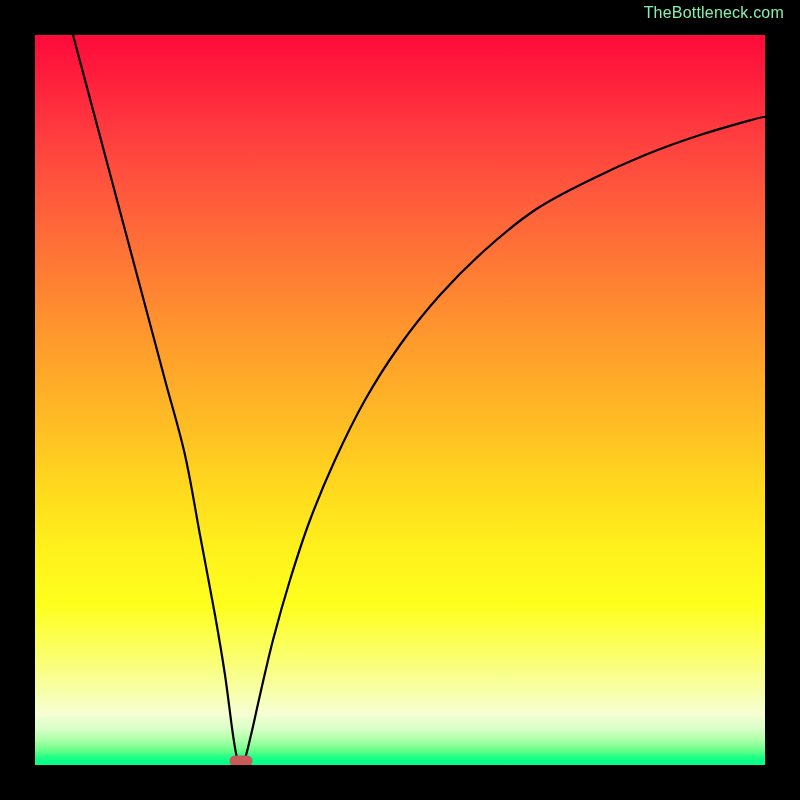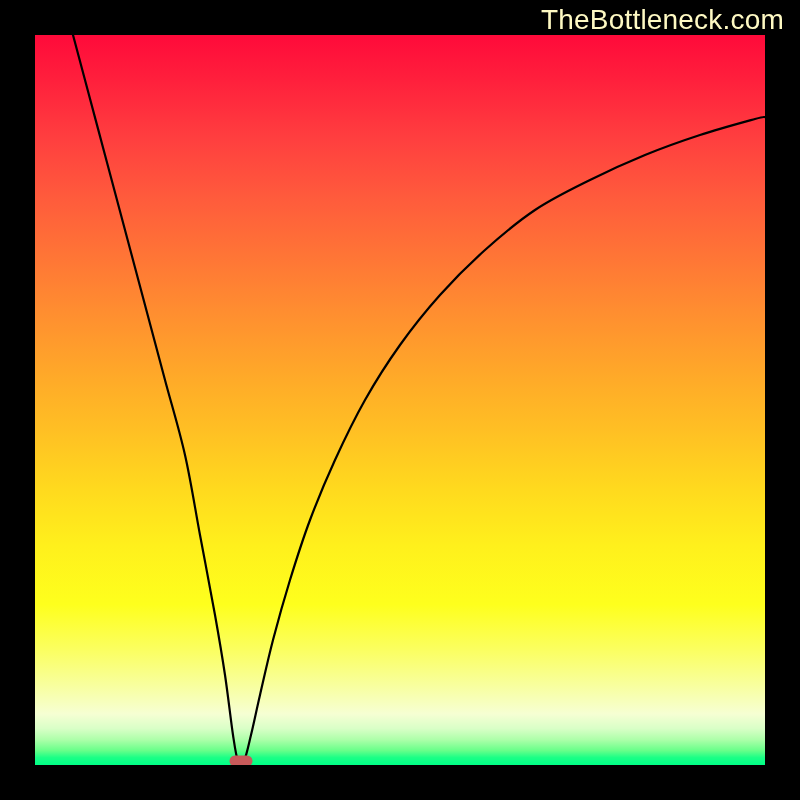--- a/index.html
+++ b/index.html
@@ -63,22 +63,22 @@
     width: 23px;
     height: 11px;
     background: #c85a5a;
     border-radius: 6px;
     transform: translate(-50%, -50%);
   }
   .watermark {
     position: absolute;
     top: 4px;
     right: 16px;
-    color: #fef9c3;
-    font-size: 28px;
+    color: #86efac;
+    font-size: 16px;
     font-weight: 500;
     letter-spacing: 0.2px;
   }
 </style>
 </head>
 <body>
 
 <div class="outer">
 
   <div class="watermark">TheBottleneck.com</div>

